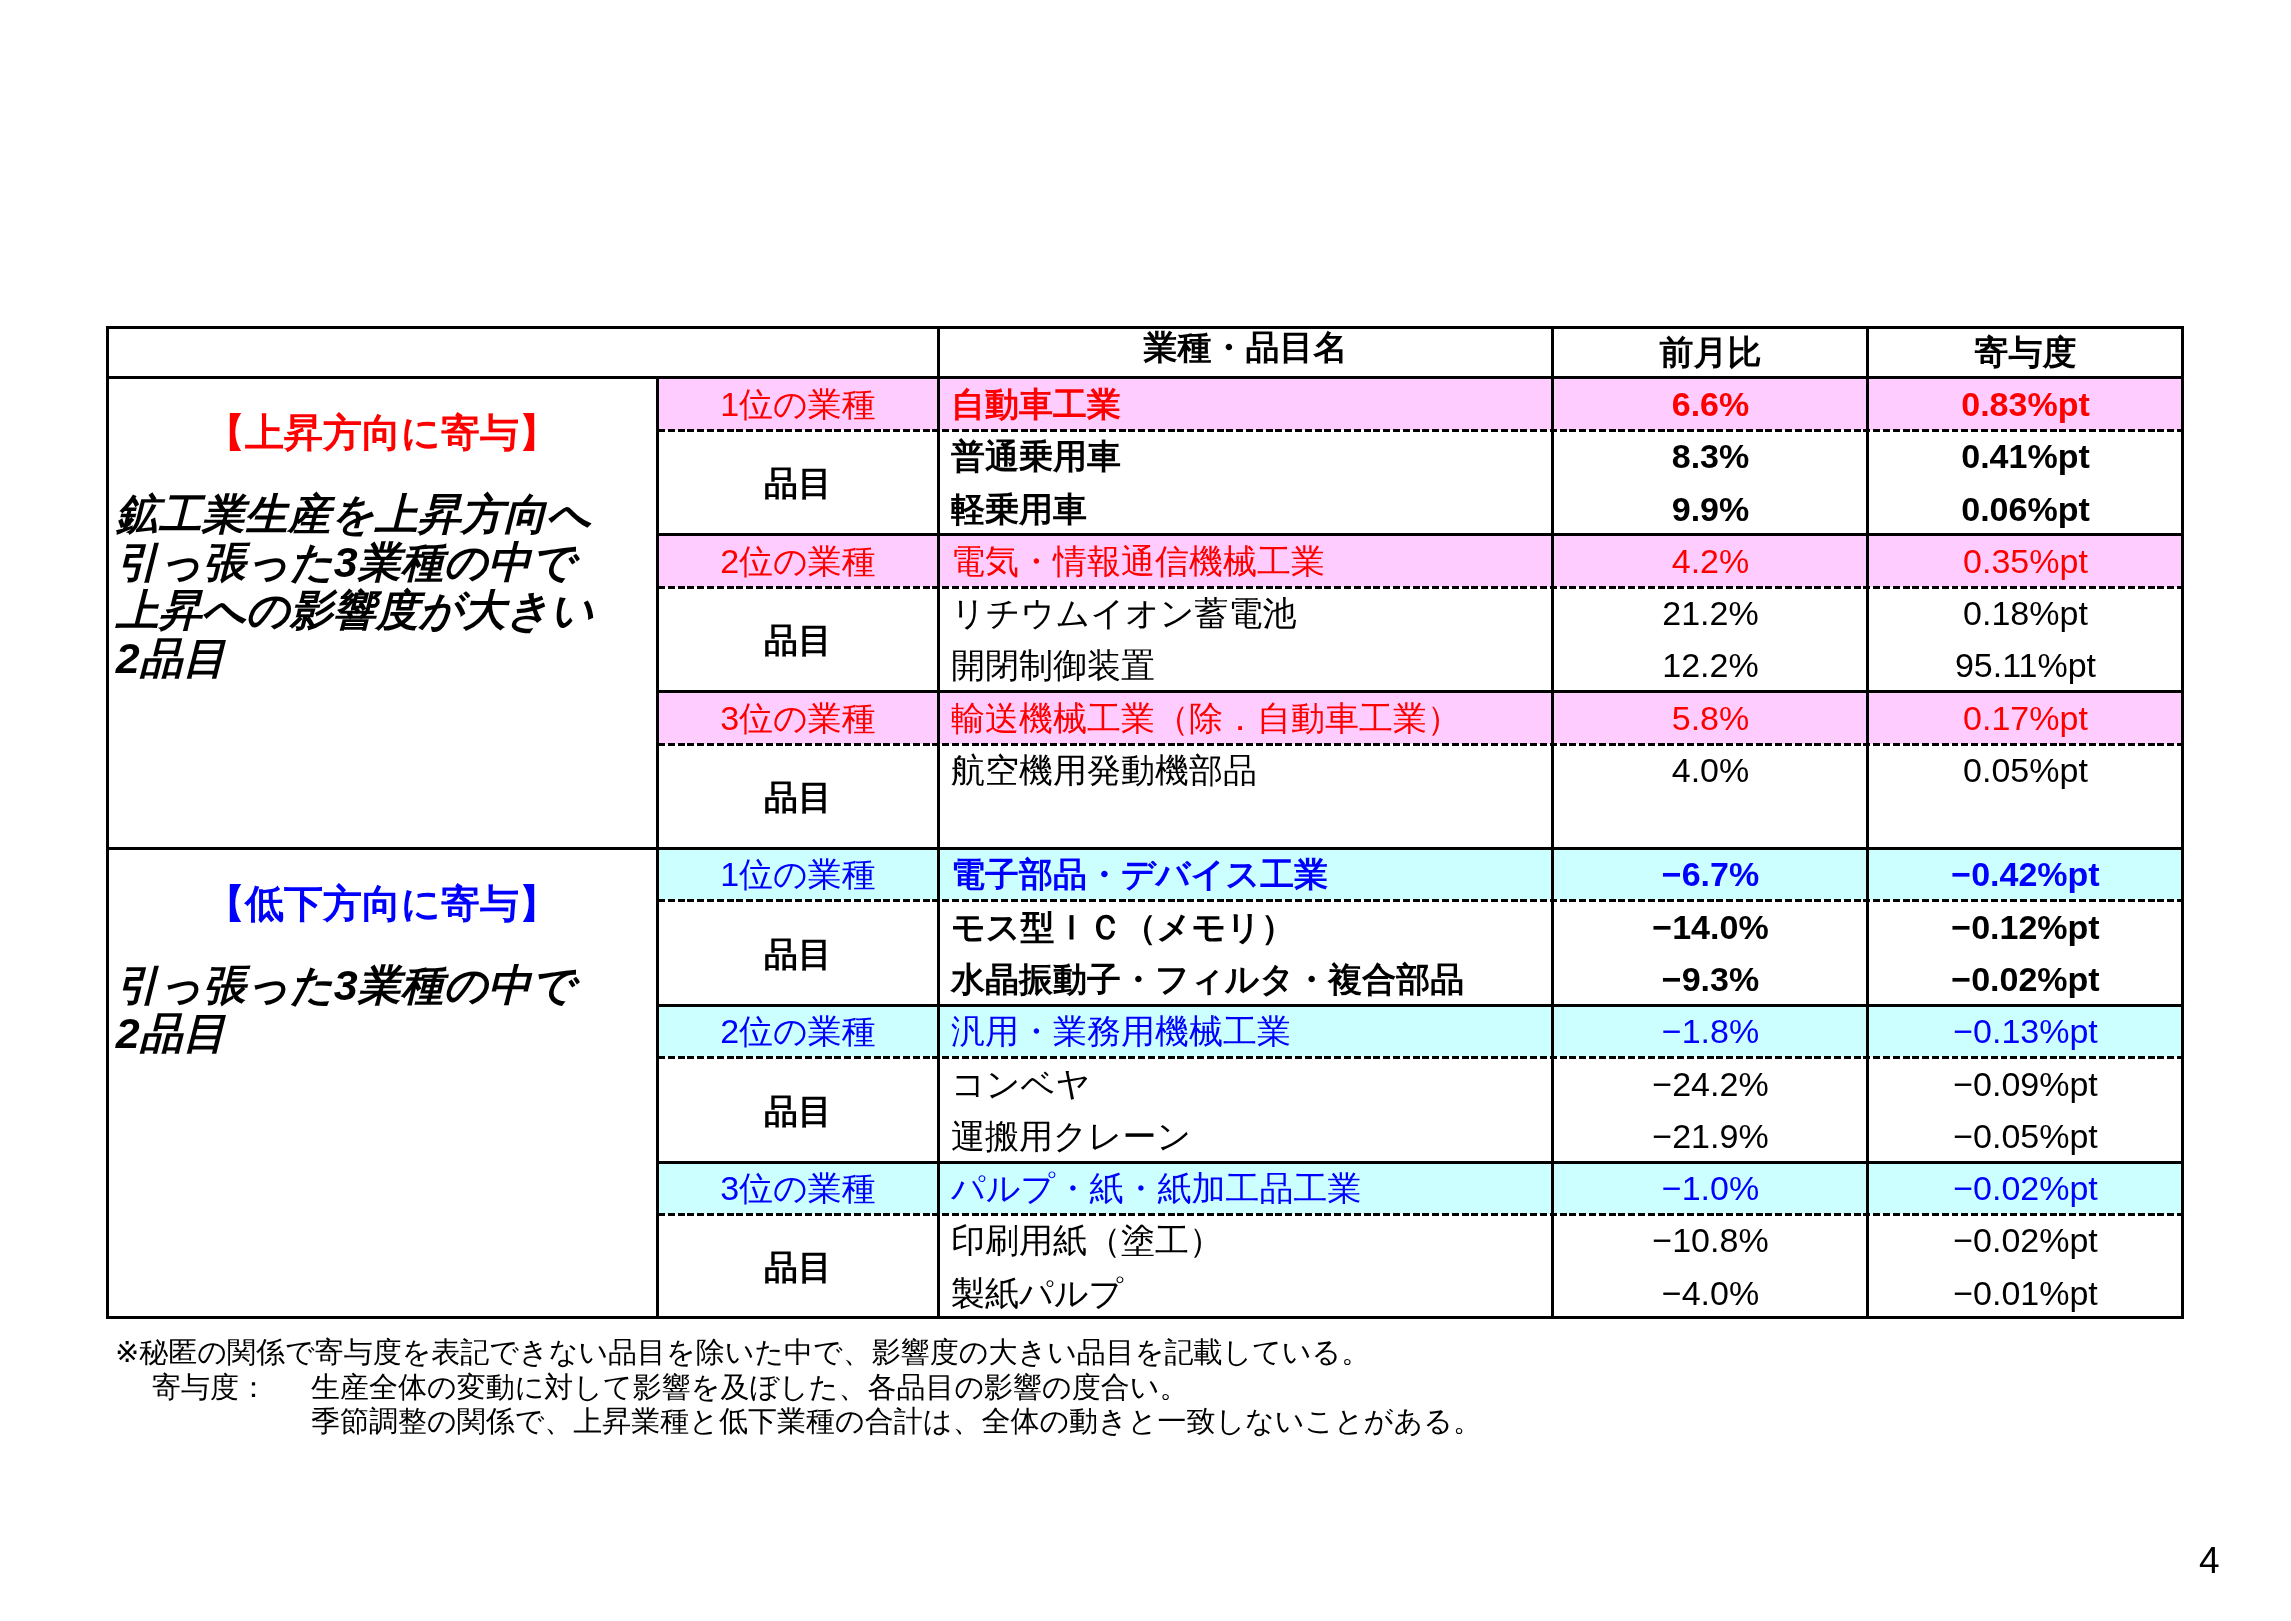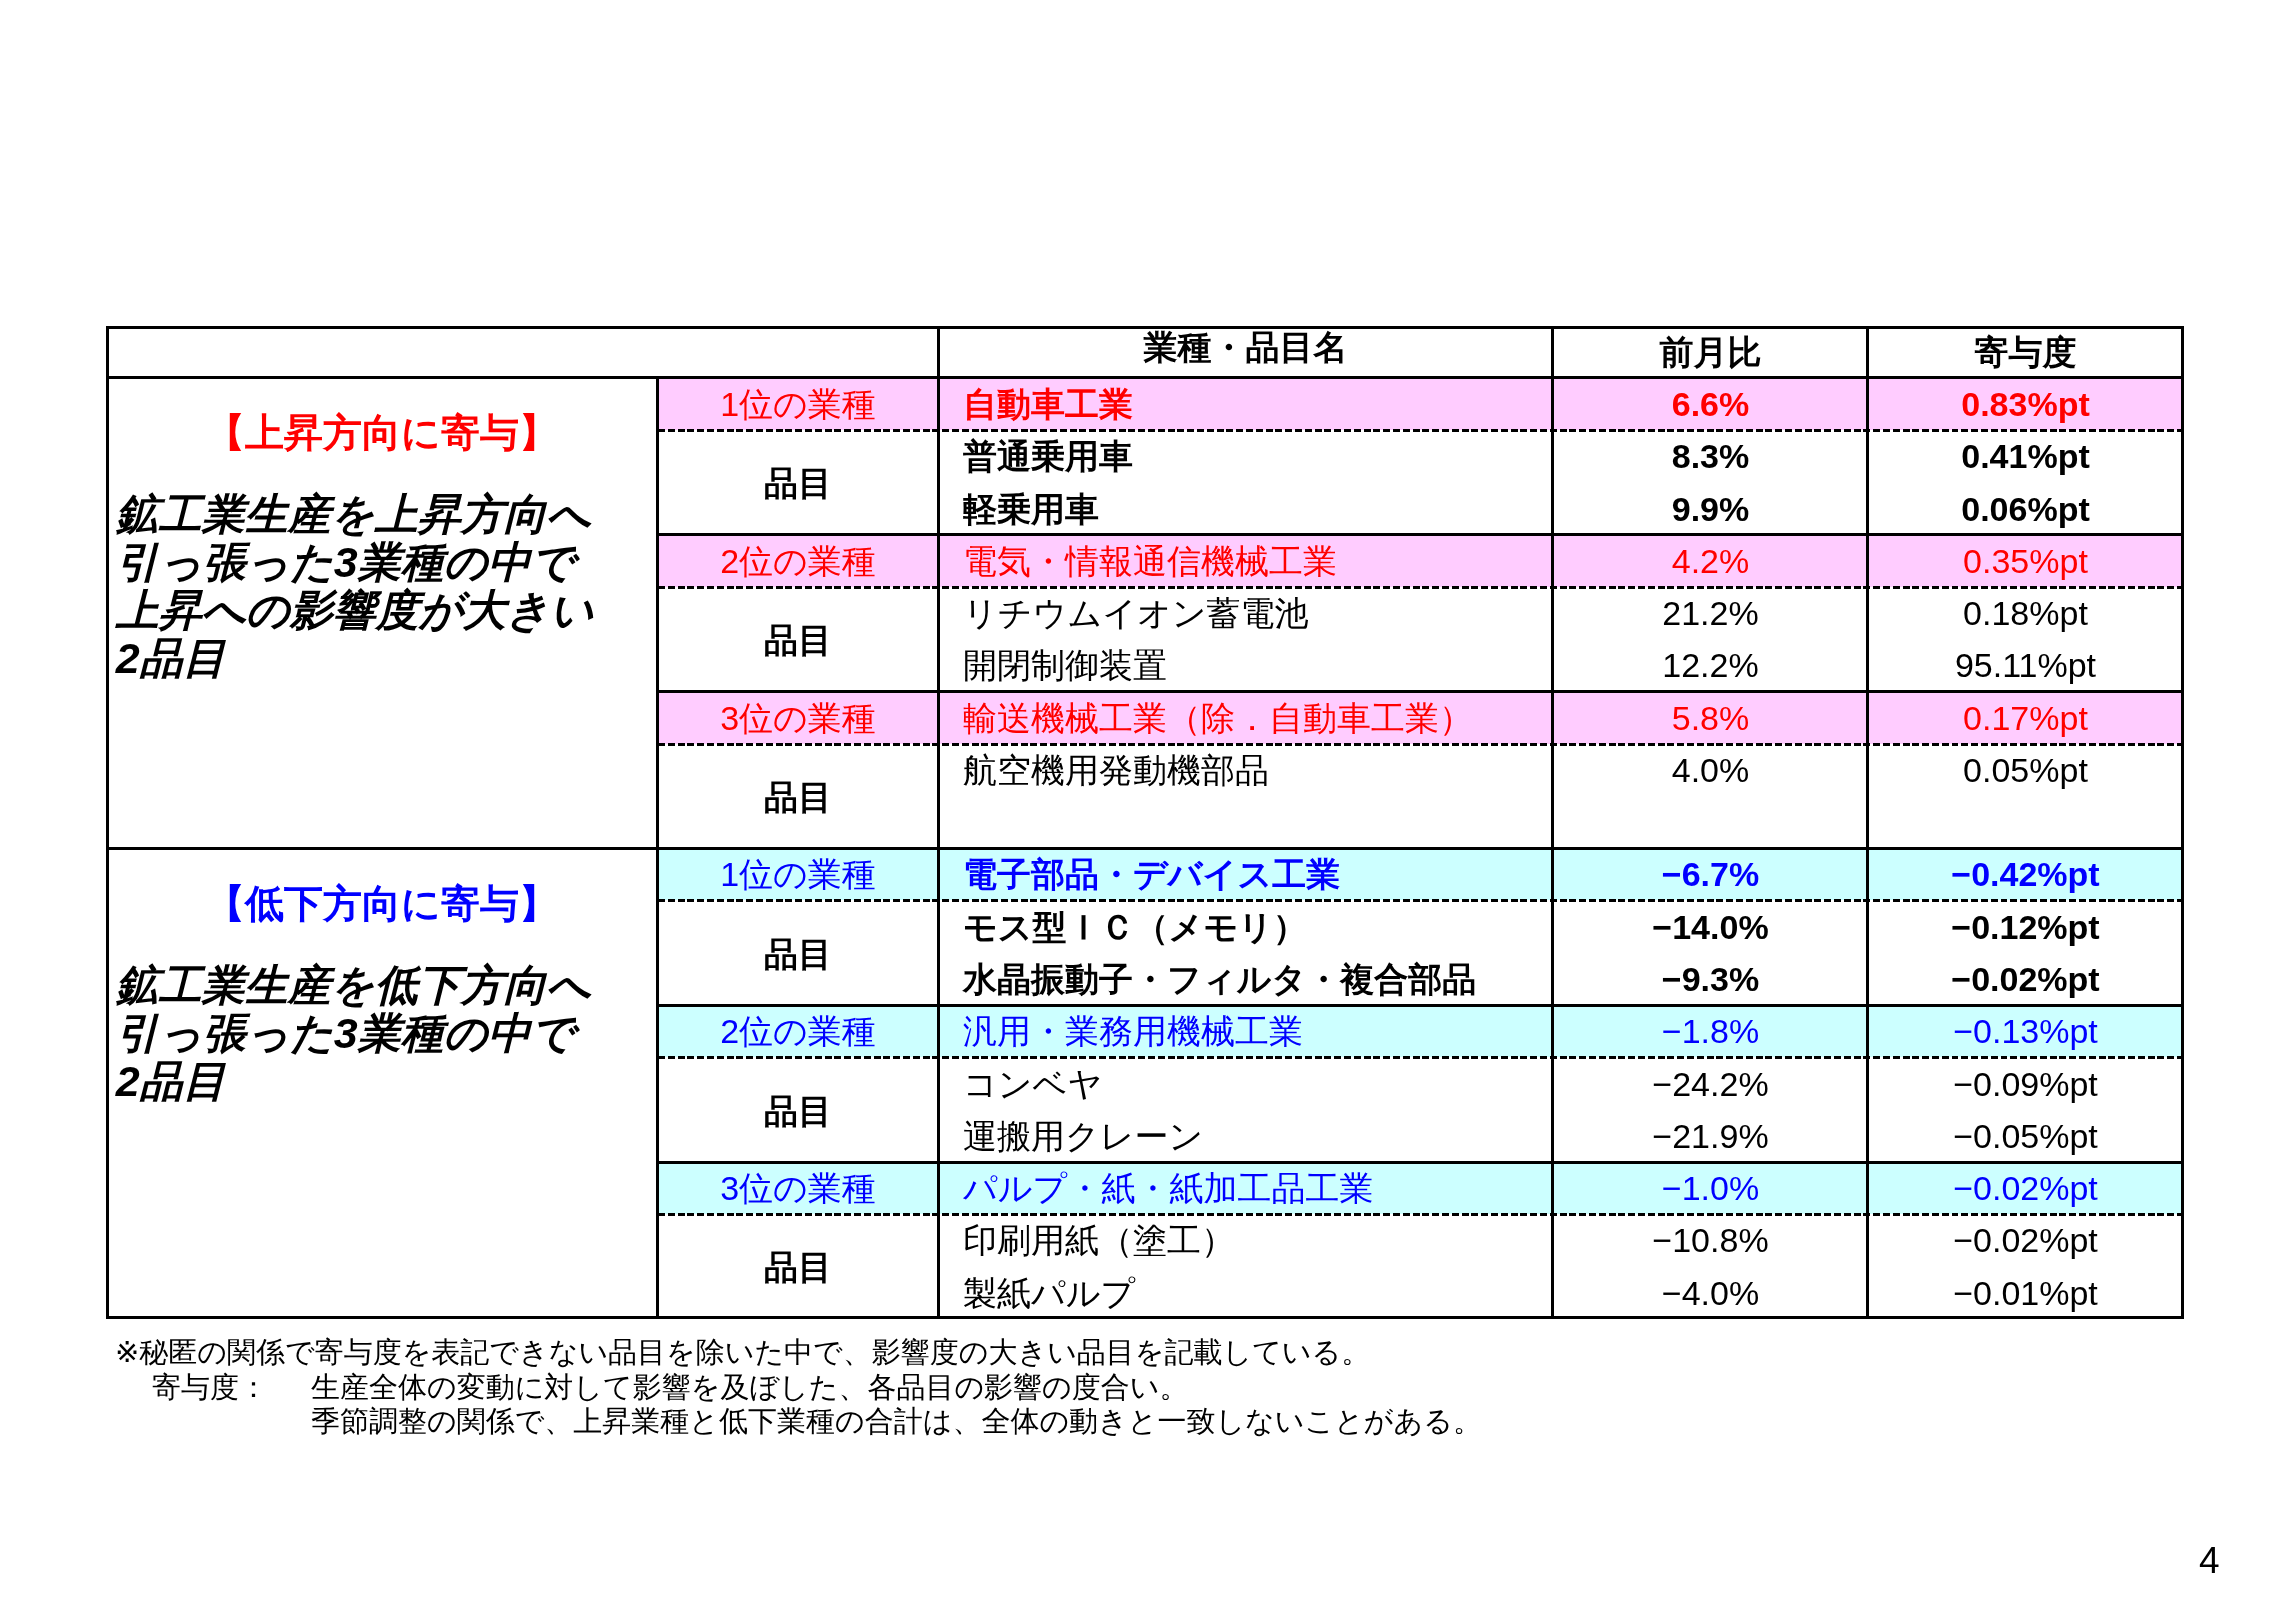--- a/index.html
+++ b/index.html
@@ -18,21 +18,21 @@
   }
   .tbl { position:absolute; left:106px; top:326px; width:2078px; height:993px; }
   .fill { position:absolute; }
   .pink { background:#FFCCFF; }
   .cyan { background:#CCFFFF; }
   .cell {
     position:absolute; display:flex; align-items:center; white-space:nowrap;
     font-size:34px; line-height:1; box-sizing:border-box;
   }
   .center { justify-content:center; }
-  .left { justify-content:flex-start; padding-left:25px; }
+  .left { justify-content:flex-start; padding-left:13px; }
   .bold { font-weight:bold; }
   .red { color:#FF0000; }
   .blue { color:#0000FF; }
   .hline { position:absolute; background:#000; height:2.9px; }
   .vline { position:absolute; background:#000; width:2.9px; }
   .dline {
     position:absolute; height:2.9px;
     background:repeating-linear-gradient(to right,#000 0px,#000 6.9px,transparent 6.9px,transparent 9.8px);
   }
   .outer {
@@ -116,21 +116,20 @@
         <div class="cell center bold" style="left:552px;top:418px;width:280px;height:105px">品目</div>
         <div class="cell left" style="left:832px;top:418px;width:615px;height:52px">航空機用発動機部品</div>
         <div class="cell center" style="left:1447px;top:418px;width:315px;height:52px">4.0%</div>
         <div class="cell center" style="left:1761px;top:418px;width:317px;height:52px">0.05%pt</div>
       </div>
     </div>
 
     <div>
       <div class="sec-head blue" style="top:553px">【低下方向に寄与】</div>
       <div class="sec-desc" style="top:635px">
-        <div>鉱工業生産を低下方向へ</div>
         <div>引っ張った3業種の中で</div>
         <div>2品目</div>
       </div>
 
       <div>
         <div class="cell center blue" style="left:552px;top:522px;width:280px;height:52px">1位の業種</div>
         <div class="cell left blue bold" style="left:832px;top:522px;width:683px;height:52px">電子部品・デバイス工業</div>
         <div class="cell center blue bold" style="left:1447px;top:522px;width:315px;height:52px">−6.7%</div>
         <div class="cell center blue bold" style="left:1761px;top:522px;width:317px;height:52px">−0.42%pt</div>
         <div class="cell center bold" style="left:552px;top:575px;width:280px;height:105px">品目</div>

